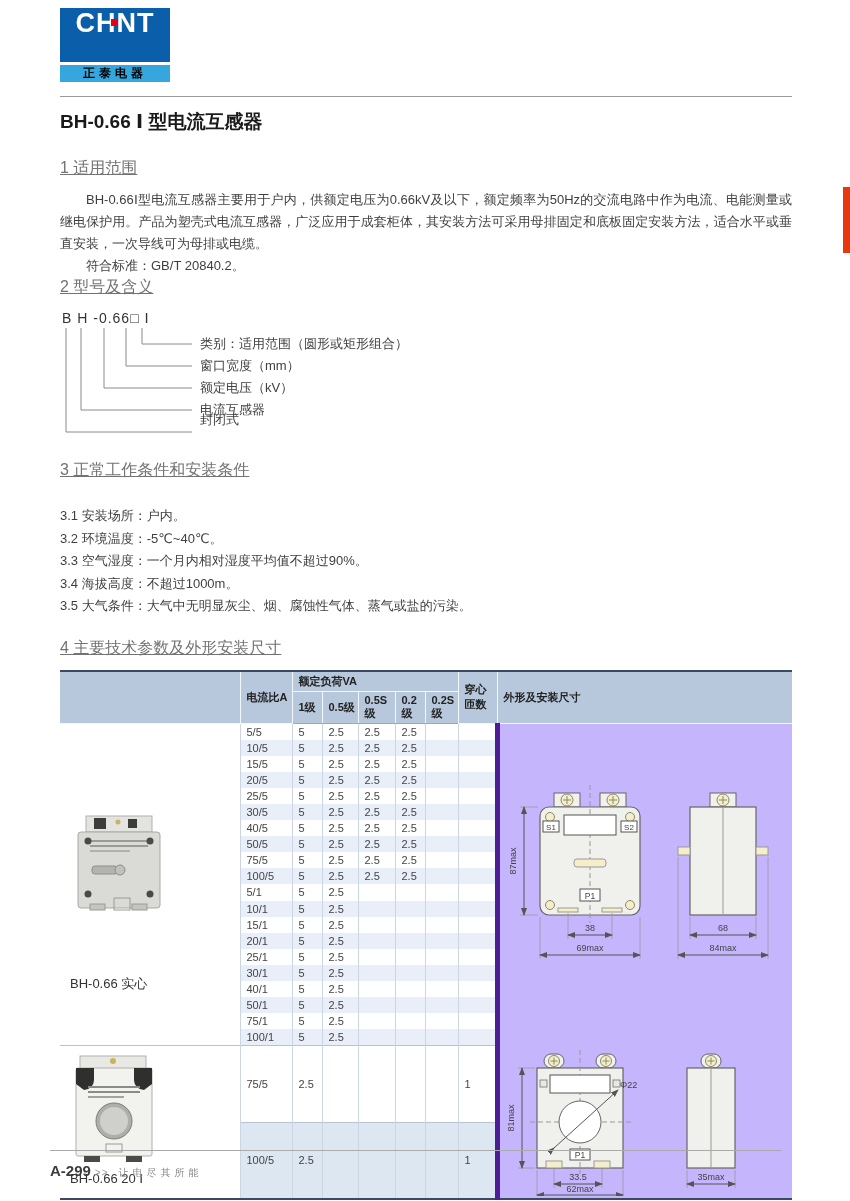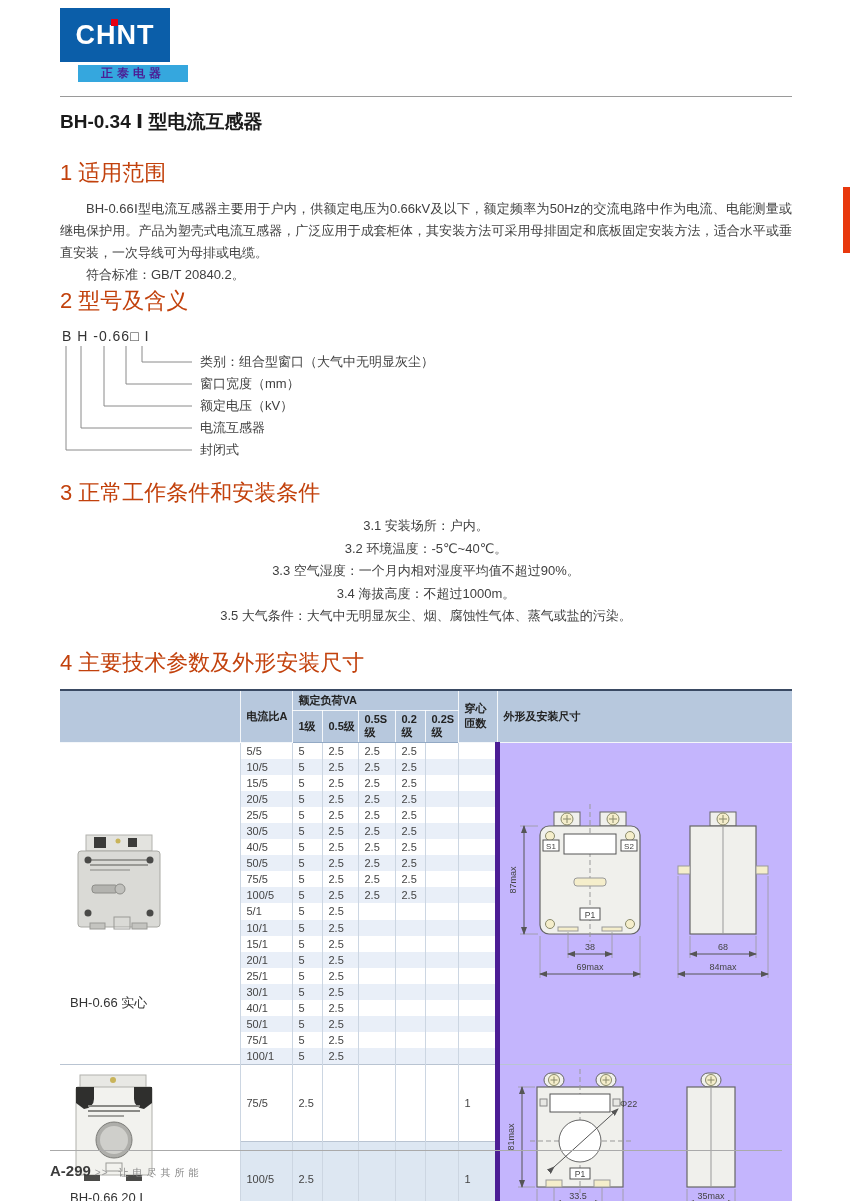--- a/index.html
+++ b/index.html
@@ -3,39 +3,39 @@
 <meta charset="utf-8">
 <style>
   * { margin:0; padding:0; box-sizing:border-box; }
   body { background:#888; font-family:"Liberation Sans","DejaVu Sans",sans-serif; }
   .page { position:relative; width:850px; height:1201px; background:#ffffff; margin:0 auto; overflow:hidden; color:#3f3f3f; }
   .content { padding:0 58px 0 60px; }
 
   
   .logo-block { margin-top:8px; width:110px; }
   .logo-main { position:relative; width:110px; height:54px; background:#0b5ea9; color:#fff;
-               display:flex; align-items:center; justify-content:center;
+               display:flex; justify-content:center;
                font-weight:bold; font-size:27px; letter-spacing:1px; }
   .logo-dot { position:absolute; top:11px; left:51px; width:7px; height:7px; background:#e60012; }
-  .logo-sub { margin-top:3px; width:110px; height:17px; background:#35a7de; color:#4c1d95;
+  .logo-sub { margin-top:3px; width:110px; height:17px; background:#35a7de; color:#000000;
               display:flex; align-items:center; justify-content:center;
-              font-size:12px; font-weight:bold; letter-spacing:4px;margin-left:18px; }
+              font-size:12px; font-weight:bold; letter-spacing:4px; }
   .logo-rule { margin-top:14px; border:none; border-top:1px solid #9a9a9a; width:732px; }
 
   
   .doc-title { margin-top:12px; font-size:19px; font-weight:bold; color:#1a1a1a; }
-  .sec-heading { font-size:22px; font-weight:normal; color:#c2410c; }
+  .sec-heading { font-size:16px; font-weight:normal; color:#737373;text-decoration:underline; }
   .h-s1 { margin-top:23px; }
   .h-s2 { }
   .h-s3 { margin-top:14px; }
   .h-s4 { margin-top:20px; }
   .body-text { font-size:13px; line-height:22px; color:#3f3f3f; }
   .para { margin-top:10px; width:732px; text-align:justify; text-indent:2em; }
   .standard-line { text-indent:2em; }
-  .cond-list { margin-top:7px;text-align:center; }
+  .cond-list { margin-top:24px; }
   .cond-item { font-size:13px; line-height:22.5px; color:#3f3f3f; }
 
   
   .model-diagram { position:relative; margin-top:12px; height:136px; }
   .model-code { position:absolute; left:2px; top:0; font-size:14px; color:#333; letter-spacing:1px; }
   .model-svg { position:absolute; left:2px; top:18px; }
   .model-label { position:absolute; font-size:13px; color:#3f3f3f; line-height:16px; }
 
   
   .spec-table { margin-top:11px; width:732px; border-collapse:collapse; table-layout:fixed;
@@ -82,44 +82,44 @@
     <div class="logo-block">
       <div class="logo-main">
         <span>CHNT</span>
         <span class="logo-dot"></span>
       </div>
       <div class="logo-sub">正泰电器</div>
     </div>
 
     <hr class="logo-rule">
 
-    <div class="doc-title">BH-0.34 Ⅰ 型电流互感器</div>
+    <div class="doc-title">BH-0.66 Ⅰ 型电流互感器</div>
 
     <div class="sec-heading h-s1">1 适用范围</div>
     <p class="body-text para">BH-0.66Ⅰ型电流互感器主要用于户内，供额定电压为0.66kV及以下，额定频率为50Hz的交流电路中作为电流、电能测量或继电保护用。产品为塑壳式电流互感器，广泛应用于成套柜体，其安装方法可采用母排固定和底板固定安装方法，适合水平或垂直安装，一次导线可为母排或电缆。</p>
     <p class="body-text standard-line">符合标准：GB/T 20840.2。</p>
 
     <div class="sec-heading h-s2">2 型号及含义</div>
 
     <div class="model-diagram">
       <span class="model-code">B H -0.66□ Ⅰ</span>
       <svg class="model-svg" width="140" height="112" viewBox="0 0 140 112">
         <g stroke="#8a8a8a" stroke-width="1" fill="none">
           <polyline points="80,0 80,16 130,16"></polyline>
           <polyline points="64,0 64,38 130,38"></polyline>
           <polyline points="42,0 42,60 130,60"></polyline>
           <polyline points="19,0 19,82 130,82"></polyline>
           <polyline points="4,0 4,104 130,104"></polyline>
         </g>
       </svg>
-      <span class="model-label" style="left:140px; top:26px;">类别：组合型窗口（大气中无明显灰尘）</span>
+      <span class="model-label" style="left:140px; top:26px;">类别：适用范围（圆形或矩形组合）</span>
       <span class="model-label" style="left:140px; top:48px;">窗口宽度（mm）</span>
       <span class="model-label" style="left:140px; top:70px;">额定电压（kV）</span>
       <span class="model-label" style="left:140px; top:92px;">电流互感器</span>
-      <span class="model-label" style="left:140px; top:114px;">封闭式</span>
+      <span class="model-label" style="left:140px; top:102px;">封闭式</span>
     </div>
 
     <div class="sec-heading h-s3">3 正常工作条件和安装条件</div>
     <div class="cond-list">
       <div class="cond-item">3.1 安装场所：户内。</div>
       <div class="cond-item">3.2 环境温度：-5℃~40℃。</div>
       <div class="cond-item">3.3 空气湿度：一个月内相对湿度平均值不超过90%。</div>
       <div class="cond-item">3.4 海拔高度：不超过1000m。</div>
       <div class="cond-item">3.5 大气条件：大气中无明显灰尘、烟、腐蚀性气体、蒸气或盐的污染。</div>
     </div>

